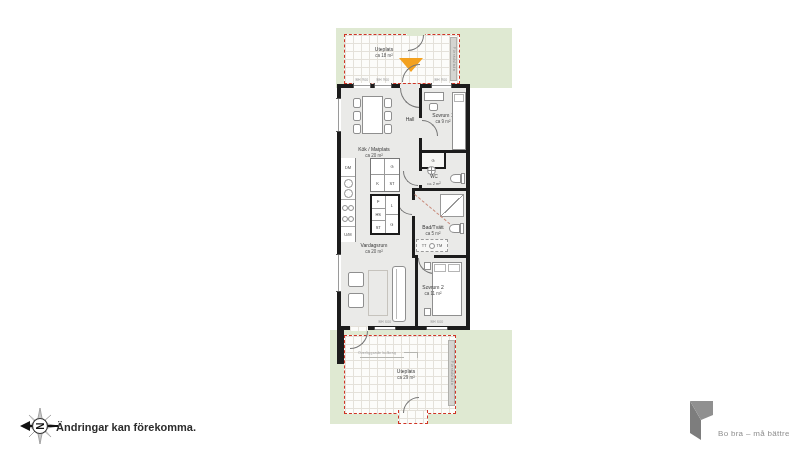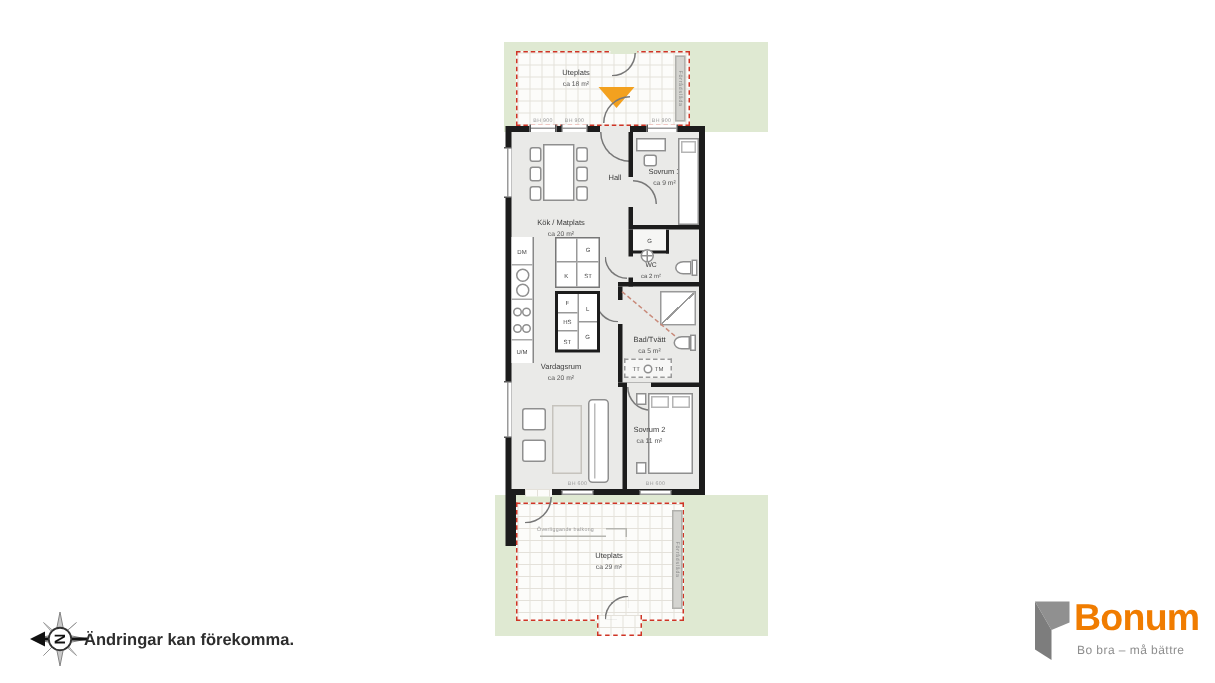--- a/index.html
+++ b/index.html
@@ -234,16 +234,15 @@
     <polygon points="2,22 12,17 12,27" fill="#111"></polygon>
     <circle cx="22" cy="22" r="7.5" fill="#fff" stroke="#333" stroke-width="1.2"></circle>
     <text x="22" y="25.5" text-anchor="middle" font-size="10" font-weight="bold" fill="#111" font-family="Liberation Sans, sans-serif" transform="rotate(-90 22 22)">N</text>
   </svg>
   <div class="abs disclaimer" style="left:56px;top:421px;">Ändringar kan förekomma.</div>
 
   <svg class="abs" style="left:687px;top:400px;" width="27" height="42" viewBox="0 0 27 42">
     <polygon points="3,1 26,1 26,15 14,20" fill="#909090"></polygon>
     <polygon points="3,1 14,20 14,40 3,33" fill="#7d7d7d"></polygon>
   </svg>
-  <div class="abs brand-name" style="left:716px;top:398px;">Bonum</div>
   <div class="abs brand-tagline" style="left:718px;top:429px;">Bo bra – må bättre</div>
 
 </div>
 
 </body></html>

